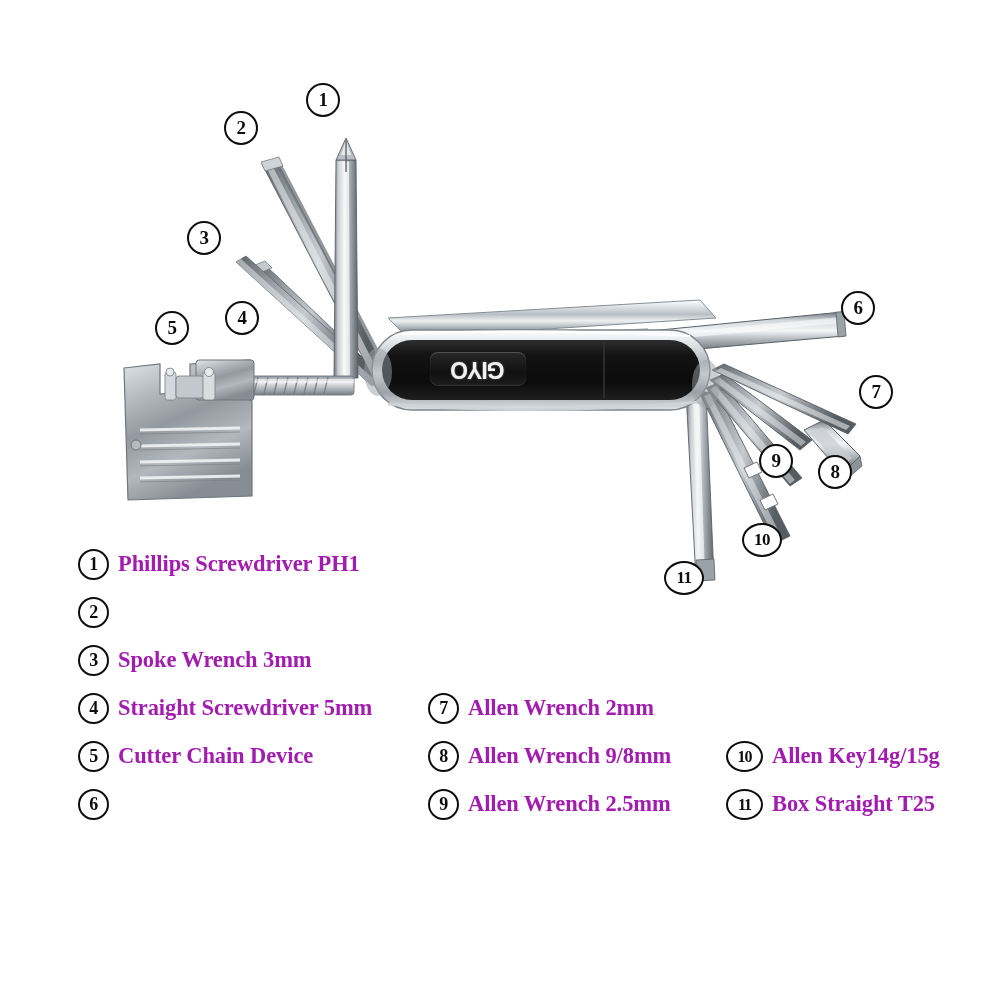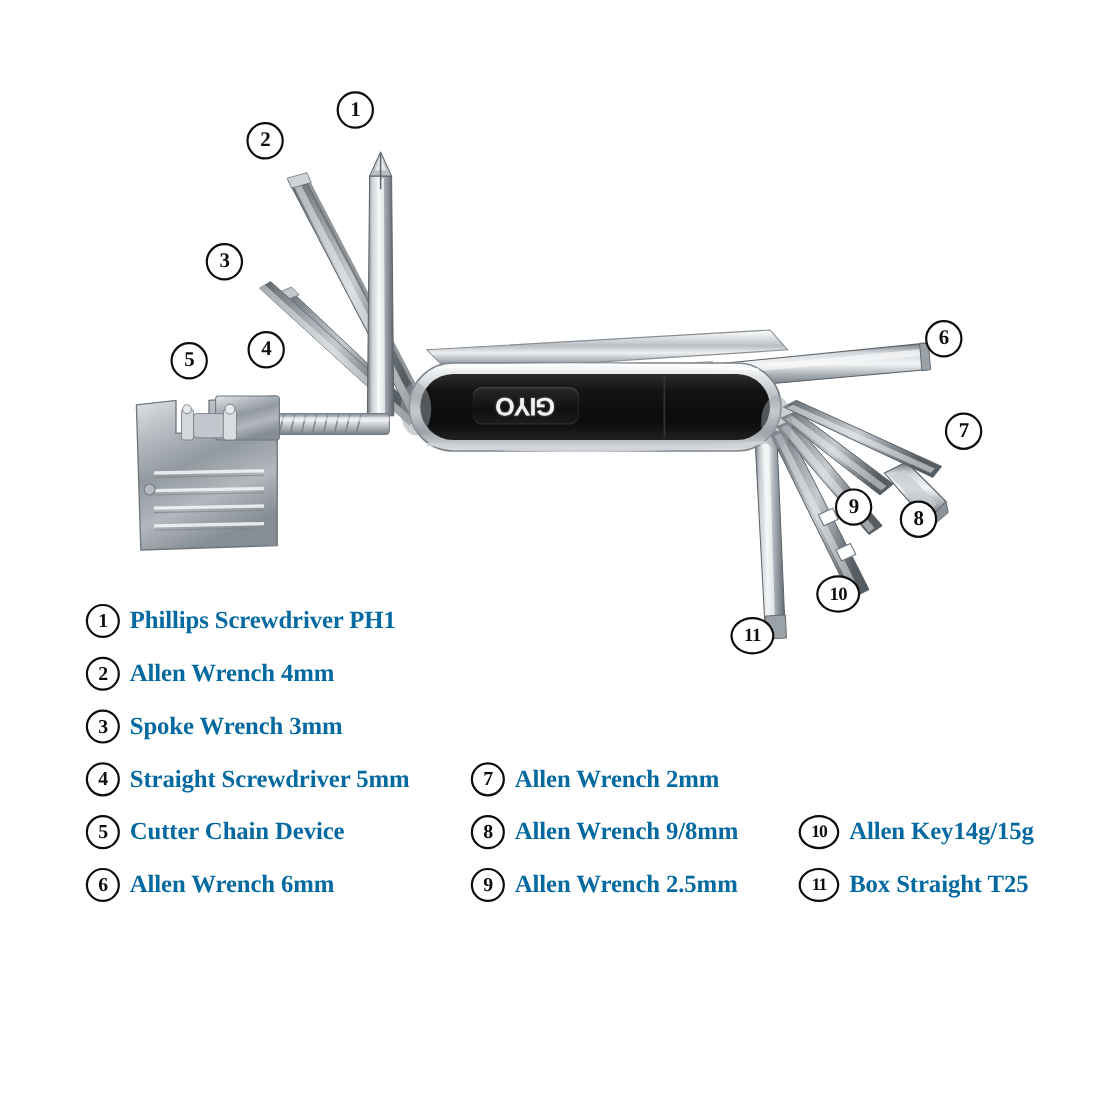--- a/index.html
+++ b/index.html
@@ -96,21 +96,21 @@
   .legend-num.two-digit {
     width: 37px;
     font-size: 16px;
     letter-spacing: -1px;
   }
   .legend-text {
     font-size: 22.5px;
     font-weight: bold;
     letter-spacing: -0.1px;
     white-space: nowrap;
-    color: #0369a1;
+    color: #a21caf;
     text-align: right;
   }
 
   
   #brand-badge {
     position: absolute;
     left: 430px;
     top: 352px;
     width: 96px;
     height: 34px;
@@ -351,37 +351,35 @@
 
   <div id="legend">
 
     <div class="legend-col" style="left:78px; top:0px;">
       <div class="legend-row">
         <span class="legend-num">1</span>
         <span class="legend-text">Phillips Screwdriver PH1</span>
       </div>
       <div class="legend-row">
         <span class="legend-num">2</span>
-        <span class="legend-text">Allen Wrench 4mm</span>
       </div>
       <div class="legend-row">
         <span class="legend-num">3</span>
         <span class="legend-text">Spoke Wrench 3mm</span>
       </div>
       <div class="legend-row">
         <span class="legend-num">4</span>
         <span class="legend-text">Straight Screwdriver 5mm</span>
       </div>
       <div class="legend-row">
         <span class="legend-num">5</span>
         <span class="legend-text">Cutter Chain Device</span>
       </div>
       <div class="legend-row">
         <span class="legend-num">6</span>
-        <span class="legend-text">Allen Wrench 6mm</span>
       </div>
     </div>
 
     <div class="legend-col" style="left:428px; top:144px;">
       <div class="legend-row">
         <span class="legend-num">7</span>
         <span class="legend-text">Allen Wrench 2mm</span>
       </div>
       <div class="legend-row">
         <span class="legend-num">8</span>

